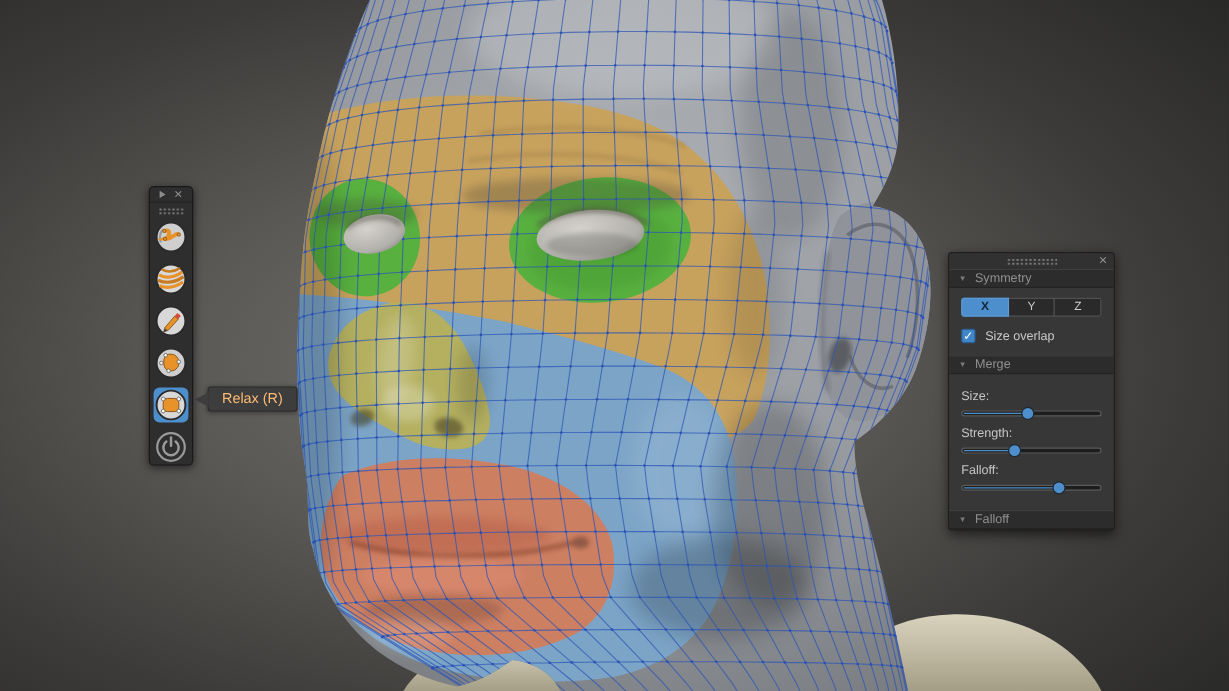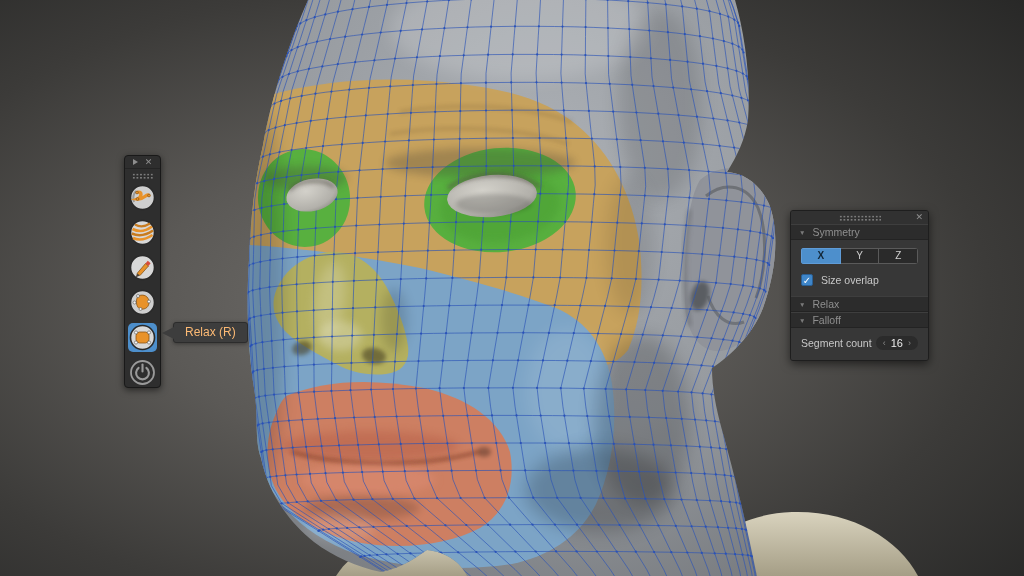--- a/index.html
+++ b/index.html
@@ -288,31 +288,44 @@
         <div class="axis">Z</div>
       </div>
       <div class="chk-row">
         <div class="chk">✓</div>
         <span>Size overlap</span>
       </div>
     </div>
 
     <div class="sec-h">
       <span class="tri">▼</span>
-      <span>Relax</span>
+      <span>Merge</span>
+    </div>
+    <div class="sec-body">
+      <div class="s-label">Size:</div>
+      <div class="slider">
+        <div class="track">
+            <div class="fill" style="width: 47%;"></div>
+          </div>
+          <div class="thumb" style="left: 47%;"></div>
+      </div>
+      <div class="s-label">Strength:</div>
+      <div class="slider">
+        <div class="track">
+            <div class="fill" style="width: 38%;"></div>
+          </div>
+          <div class="thumb" style="left: 38%;"></div>
+      </div>
+      <div class="s-label">Falloff:</div>
+      <div class="slider">
+        <div class="track">
+            <div class="fill" style="width: 69%;"></div>
+          </div>
+          <div class="thumb" style="left: 69%;"></div>
+      </div>
     </div>
 
     <div class="sec-h">
       <span class="tri">▼</span>
       <span>Falloff</span>
     </div>
-    <div class="sec-body">
-      <div class="cont-row">
-        <span>Segment count</span>
-        <div class="stepper">
-          <span class="chev">‹</span>
-          <span class="step-val">16</span>
-          <span class="chev">›</span>
-        </div>
-      </div>
-    </div>
   </div>
 </div>
 
 </body></html>

